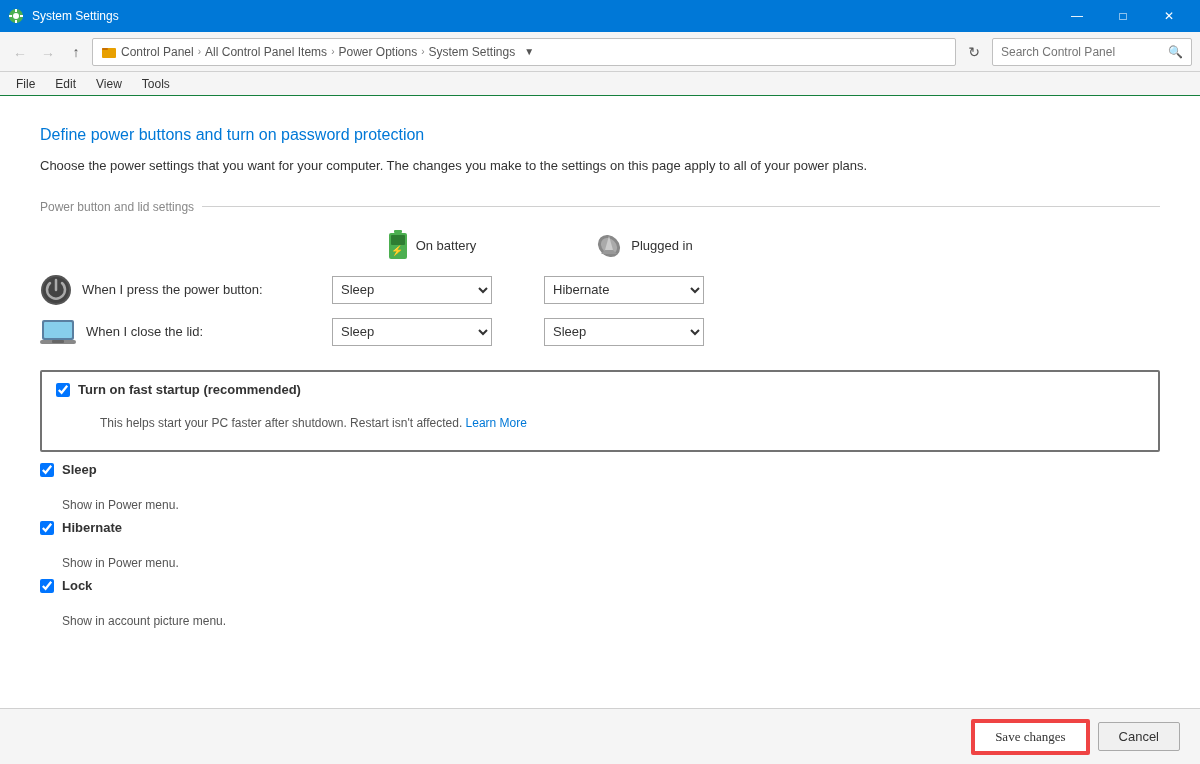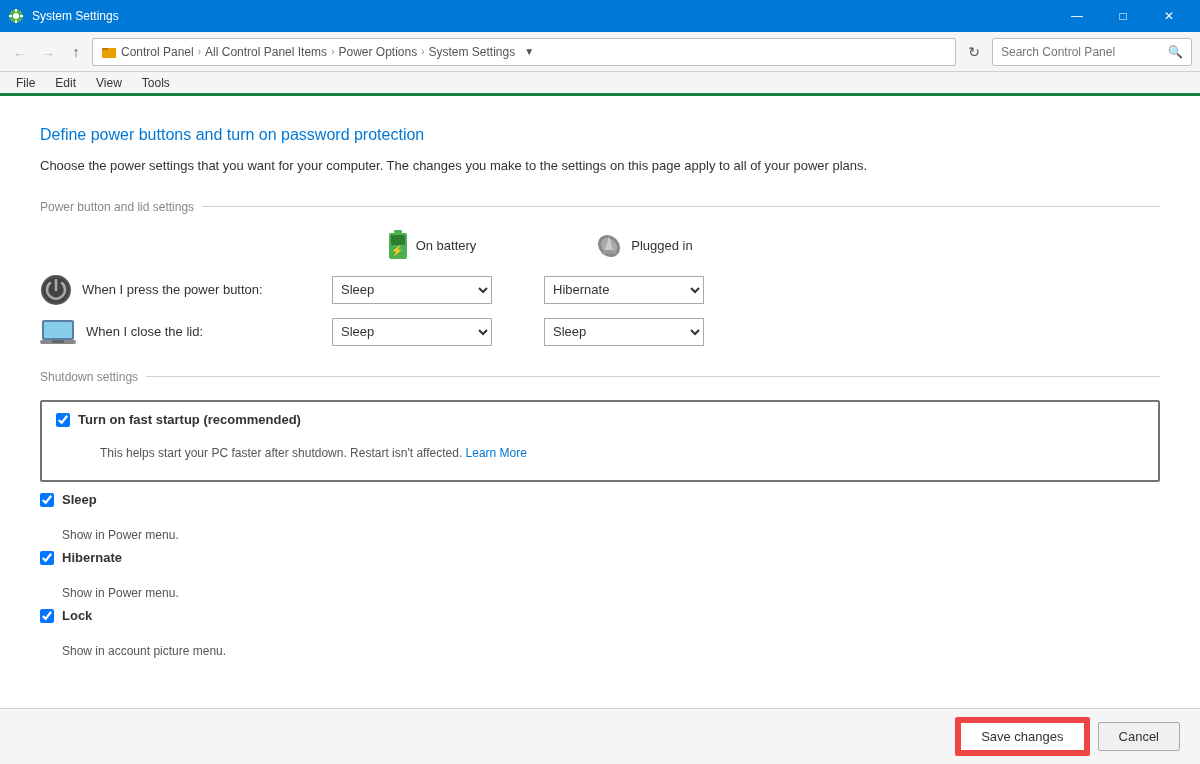--- a/index.html
+++ b/index.html
@@ -126,21 +126,21 @@
     }
     .search-icon { color: #888; font-size: 12px; }
 
     
     .menu-bar {
       background: #f5f5f5;
       height: 24px;
       display: flex;
       align-items: center;
       padding: 0 8px;
-      border-bottom: 3px solid #15803d;
+      border-bottom: 1px solid #15803d;
       gap: 4px;
     }
     .menu-item {
       padding: 2px 8px;
       font-size: 12px;
       color: #333;
       cursor: pointer;
       border-radius: 2px;
     }
 
@@ -292,25 +292,26 @@
       display: flex;
       align-items: center;
       justify-content: flex-end;
       padding: 0 20px;
       gap: 8px;
     }
 
     .btn-save {
       padding: 6px 20px;
       background: white;
-      border: 6px solid #ef4444;
+      border: 4px solid #ef4444;
       font-size: 13px;
       color: #333;
       cursor: pointer;
       border-radius: 2px;
+      font-family: Liberation Serif, serif;
     }
 
     .btn-cancel {
       padding: 6px 20px;
       background: #f0f0f0;
       border: 1px solid #aaa;
       font-size: 13px;
       color: #333;
       cursor: pointer;
       border-radius: 2px;
@@ -458,23 +459,20 @@
         <option>Do nothing</option>
         <option selected="">Sleep</option>
         <option>Hibernate</option>
         <option>Shut down</option>
         <option>Turn off the display</option>
       </select>
     </div>
   </div>
 
   <div class="shutdown-section">
-    <div class="section-label">
-      <span>Shutdown settings</span>
-    </div>
 
     <div class="fast-startup-box">
       <div class="checkbox-row">
         <input type="checkbox" checked="" style="">
         <div>
           <div class="checkbox-label">
             <strong>Turn on fast startup (recommended)</strong>
           </div>
           <div class="checkbox-desc">
             <span>This helps start your PC faster after shutdown. Restart isn't affected. </span>

